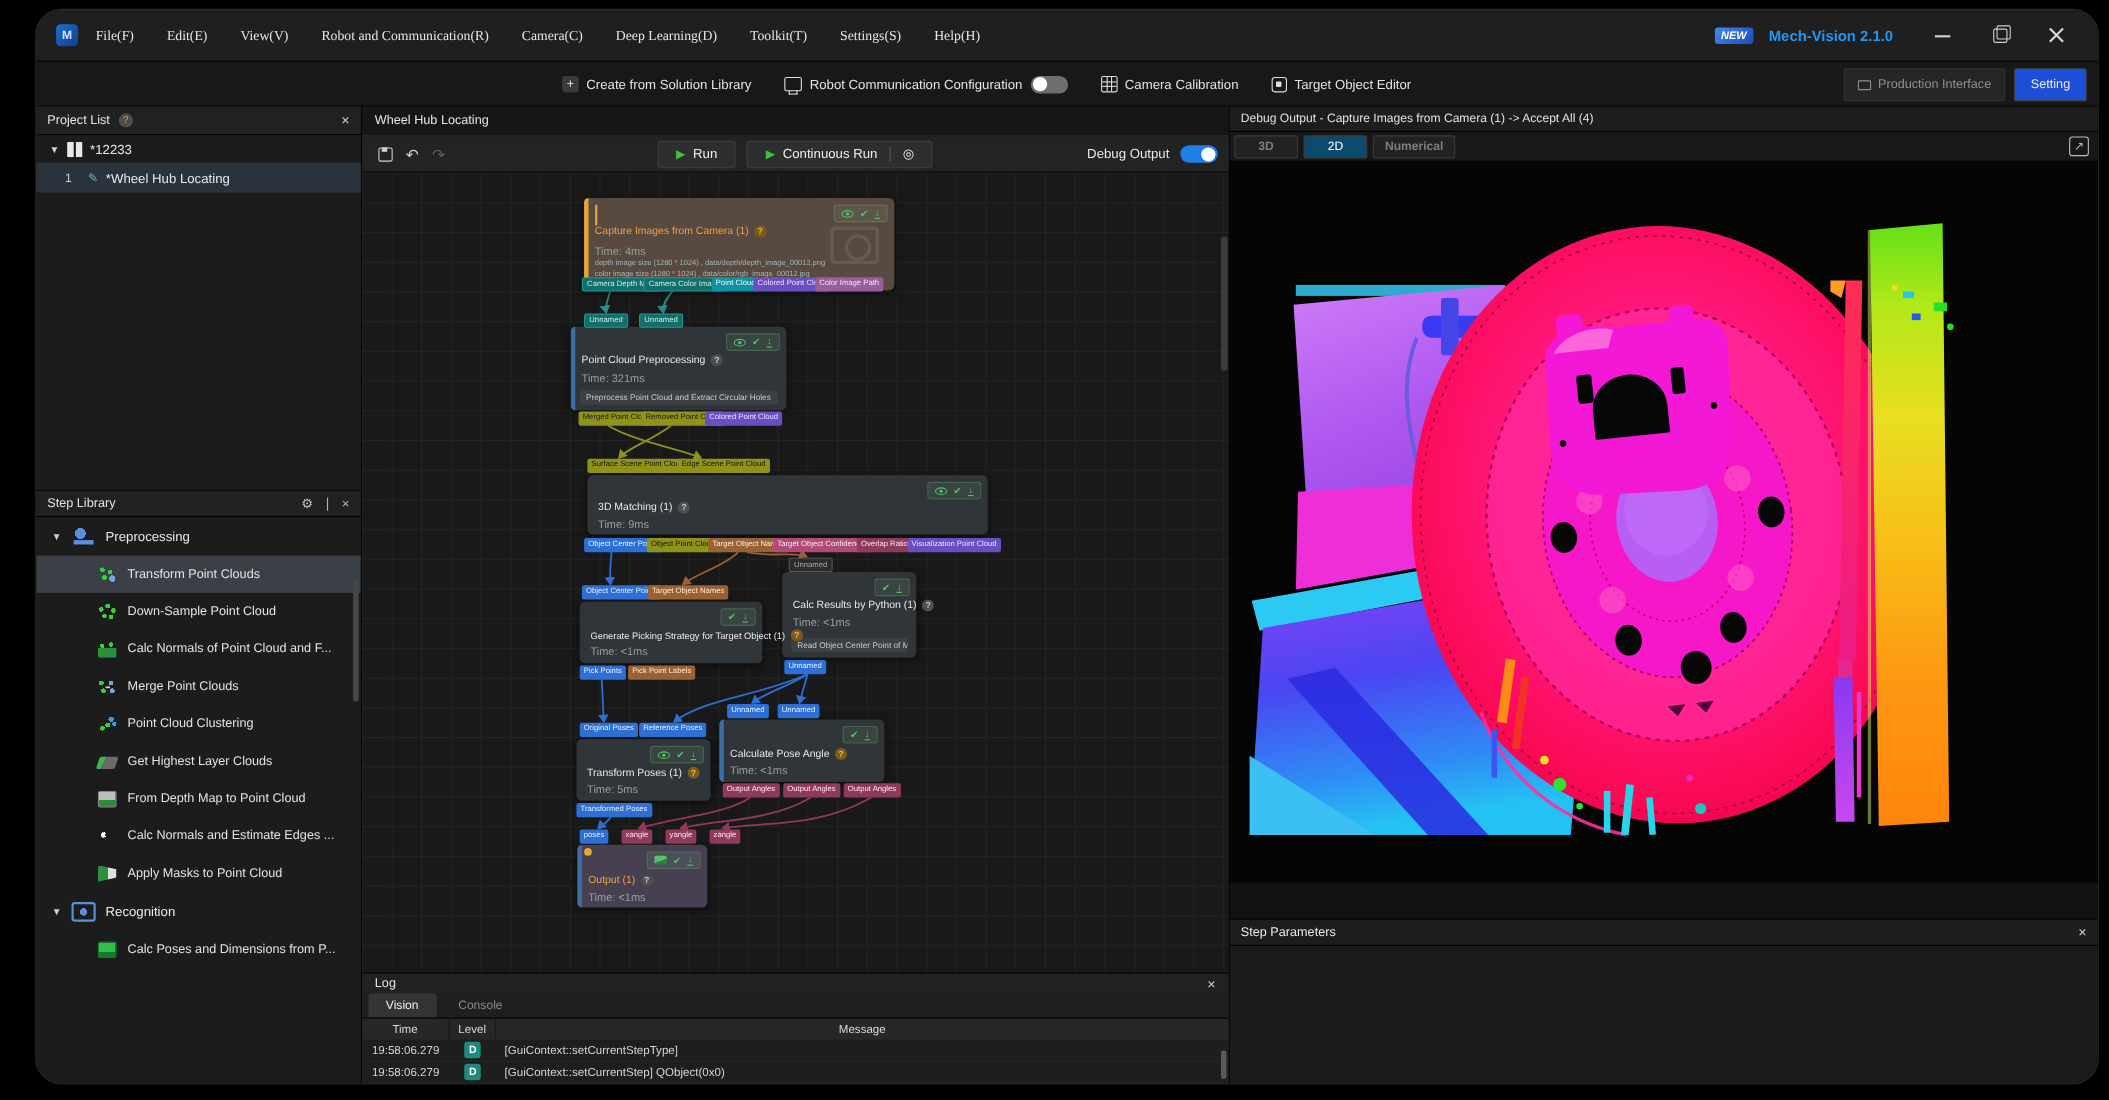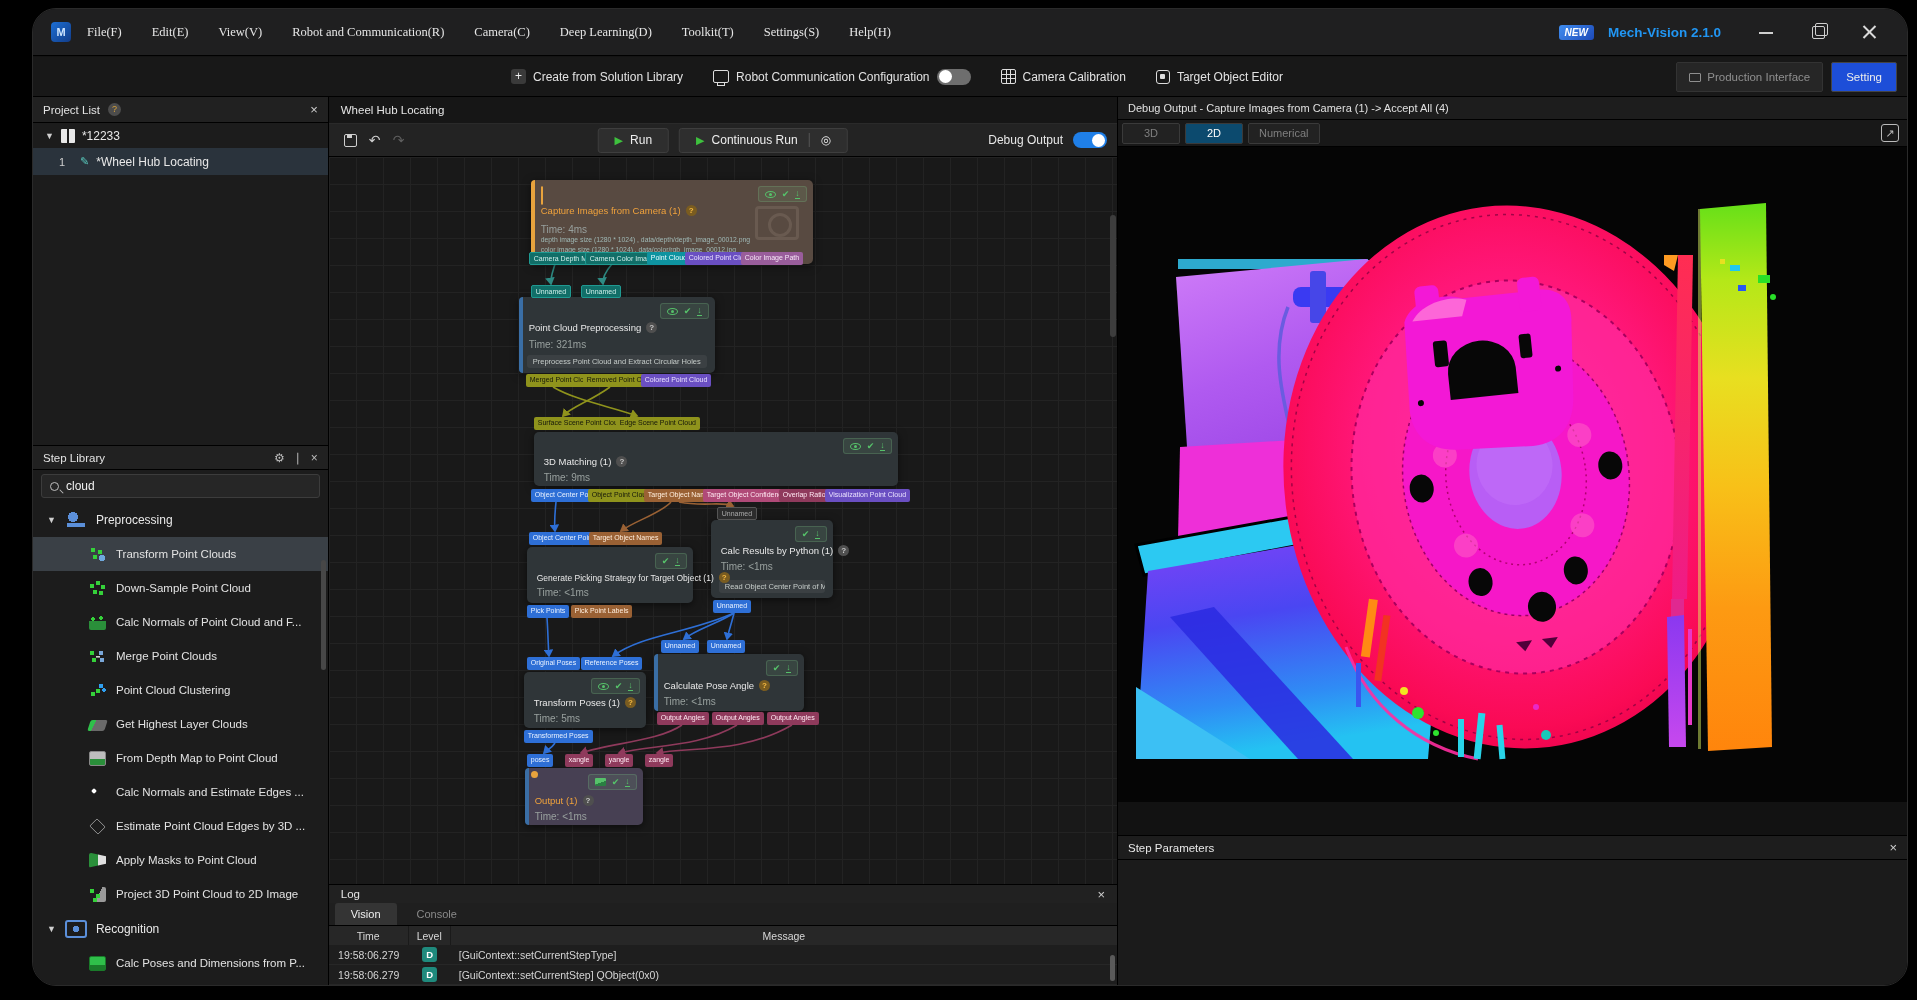--- a/index.html
+++ b/index.html
@@ -198,21 +198,21 @@
   .lr-level{width:42px;display:flex;justify-content:center;}
   .dbadge{width:15px;height:15px;border-radius:3px;background:#1f8a7d;color:#fff;font-size:9.5px;font-weight:bold;text-align:center;line-height:15px;}
   .lr-msg{flex:1;padding-left:8px;}
   .logscroll{position:absolute;right:2px;bottom:4px;width:5px;height:26px;background:#5a5a5a;border-radius:3px;}
 
   
   .dhead{height:23px;background:#1d1d1d;display:flex;align-items:center;padding:0 10px;font-size:11px;color:#e0e0e0;border-bottom:1px solid #000;}
   .dtabs{height:27px;background:#181818;display:flex;align-items:center;gap:5px;padding:0 4px;border-bottom:1px solid #000;position:relative;}
   .dtab{height:21px;min-width:58px;padding:0 10px;display:flex;align-items:center;justify-content:center;font-size:11px;border:1px solid #3a3a3a;background:#222;border-radius:2px;}
   .dtab.on{background:#0c4a6e;color:#fff;font-weight:normal;}
-  .dtab.off{color:#7f7f7f;}
+  .dtab.off{color:#7f7f7f;font-weight:bold;}
   .dext{position:absolute;right:8px;width:18px;height:18px;border:1.4px solid #bbb;border-radius:3px;color:#bbb;font-size:11px;line-height:16px;text-align:center;cursor:pointer;}
   .viewport{height:655px;background:#000;position:relative;}
   .spgap{height:33px;background:#121212;}
   .sphead{height:25px;background:#1d1d1d;border-top:1px solid #000;border-bottom:1px solid #000;display:flex;align-items:center;padding:0 10px;font-size:11.5px;color:#e8e8e8;}
   .spbody{flex:1;background:#1b1b1b;}
 </style>
 </head>
 <body>
 
 <div class="stage">
@@ -296,26 +296,20 @@
         </div>
       </div>
       <div class="libhead">
         <span>Step Library</span>
         <span class="lh-ico">
           <span>⚙</span>
           <span>∣</span>
           <span>×</span>
         </span>
       </div>
-      <div class="searchrow">
-        <div class="searchbox">
-          <span class="ic-search"></span>
-          <span class="searchtext">cloud</span>
-        </div>
-      </div>
       <div class="liblist">
         <div class="grow">
           <span class="caret">▼</span>
           <span class="gicon gi-prep"></span>
           <span>Preprocessing</span>
         </div>
         <div class="irow sel">
               <span class="licon li-dots"></span>
               <span>Transform Point Clouds</span>
             </div>
@@ -341,30 +335,22 @@
             </div>
         <div class="irow">
               <span class="licon li-img"></span>
               <span>From Depth Map to Point Cloud</span>
             </div>
         <div class="irow">
               <span class="licon li-edge"></span>
               <span>Calc Normals and Estimate Edges ...</span>
             </div>
         <div class="irow">
-              <span class="licon li-diamond"></span>
-              <span>Estimate Point Cloud Edges by 3D ...</span>
-            </div>
-        <div class="irow">
               <span class="licon li-mask"></span>
               <span>Apply Masks to Point Cloud</span>
-            </div>
-        <div class="irow">
-              <span class="licon li-proj3d"></span>
-              <span>Project 3D Point Cloud to 2D Image</span>
             </div>
         <div class="grow">
           <span class="caret">▼</span>
           <span class="gicon gi-recog"></span>
           <span>Recognition</span>
         </div>
         <div class="irow">
               <span class="licon li-poses"></span>
               <span>Calc Poses and Dimensions from P...</span>
             </div>

